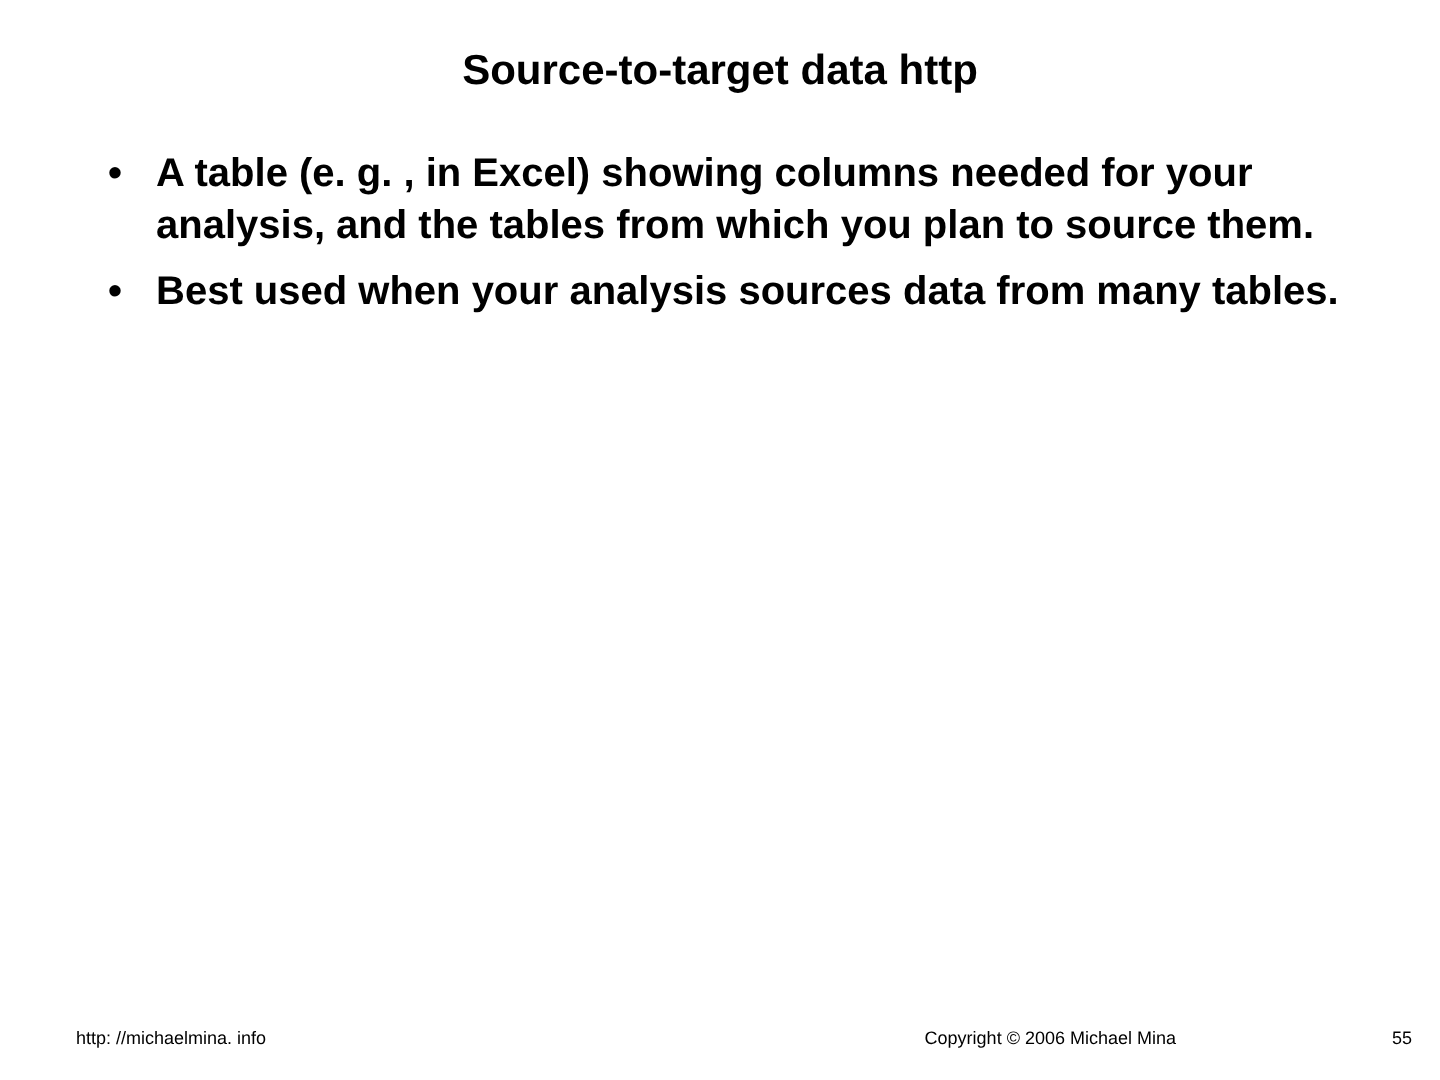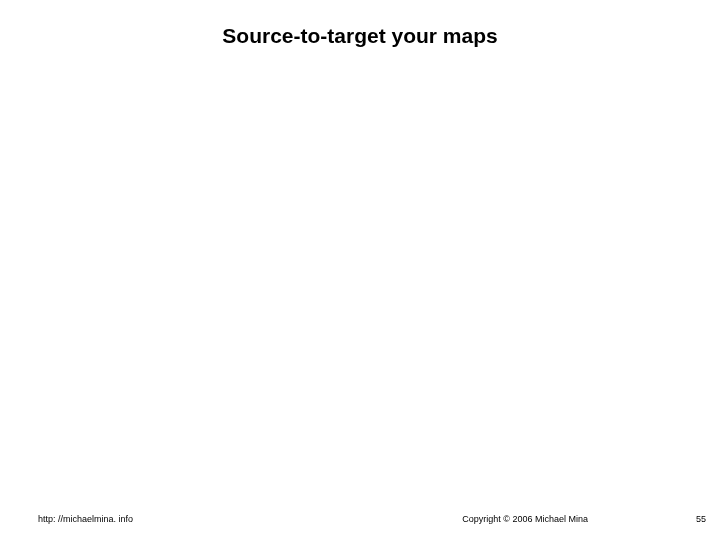--- a/index.html
+++ b/index.html
@@ -64,19 +64,23 @@
     }
     .footer-right {
       position: absolute;
       right: 26px;
     }
   </style>
 </head>
 <body>
 
 <div class="slide">
-  <h1 class="title">Source-to-target your maps</h1>
+  <h1 class="title">Source-to-target data http</h1>
+  <ul class="bullets">
+    <li>A table (e. g. , in Excel) showing columns needed for your analysis, and the tables from which you plan to source them.</li>
+    <li>Best used when your analysis sources data from many tables.</li>
+  </ul>
   <div class="footer">
     <span class="footer-left">http: //michaelmina. info</span>
     <span class="footer-center">Copyright © 2006 Michael Mina</span>
     <span class="footer-right">55</span>
   </div>
 </div>
 
 </body></html>

